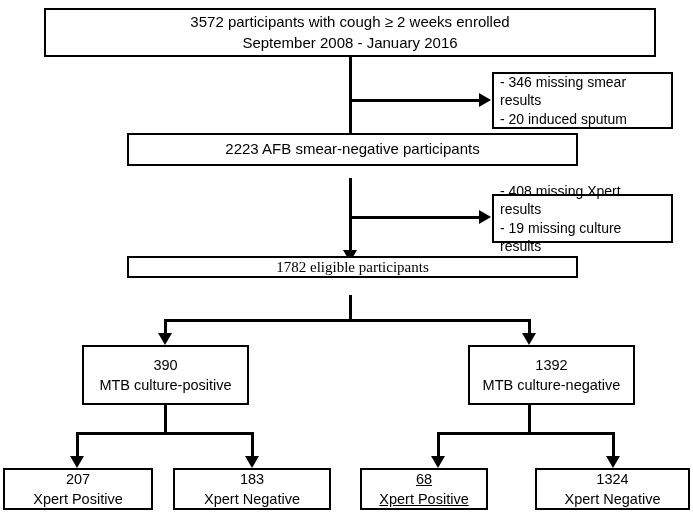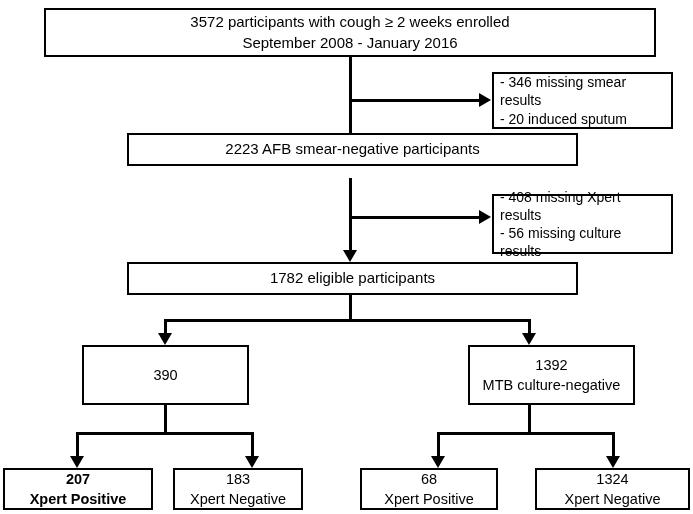--- a/index.html
+++ b/index.html
@@ -59,27 +59,27 @@
     height: 0;
     border-top: 7px solid transparent;
     border-bottom: 7px solid transparent;
     border-left: 12px solid #000000;
   }
 
   
   #box-enrolled        { left: 44px;  top: 8px;   width: 612px; height: 49px; }
   #box-exclusion1      { left: 492px; top: 72px;  width: 181px; height: 57px; }
   #box-smear-negative  { left: 127px; top: 133px; width: 451px; height: 33px; }
-  #box-exclusion2      { left: 492px; top: 194px; width: 181px; height: 60px; }
-  #box-eligible        { left: 127px; top: 262px; width: 451px; height: 33px; }
+  #box-exclusion2      { left: 492px; top: 194px; width: 181px; height: 49px; }
+  #box-eligible        { left: 127px; top: 256px; width: 451px; height: 22px; font-family: Liberation Serif, serif; }
   #box-culture-pos     { left: 82px;  top: 345px; width: 167px; height: 60px; }
   #box-culture-neg     { left: 446px; top: 345px; width: 167px; height: 60px; margin-left: 22px; }
-  #box-cp-xpert-pos    { left: 3px;   top: 468px; width: 150px; height: 42px; font-weight: bold; }
-  #box-cp-xpert-neg    { left: 173px; top: 468px; width: 130px; height: 42px; }
-  #box-cn-xpert-pos    { left: 360px; top: 468px; width: 138px; height: 42px; }
+  #box-cp-xpert-pos    { left: 3px;   top: 468px; width: 150px; height: 42px; }
+  #box-cp-xpert-neg    { left: 173px; top: 468px; width: 158px; height: 42px; }
+  #box-cn-xpert-pos    { left: 360px; top: 468px; width: 128px; height: 42px; text-decoration: underline; }
   #box-cn-xpert-neg    { left: 535px; top: 468px; width: 155px; height: 42px; }
 </style>
 </head>
 <body>
 
 <div class="canvas">
 
   <div class="box" id="box-enrolled">
     <div>3572 participants with cough ≥ 2 weeks enrolled</div>
     <div>September 2008 - January 2016</div>
@@ -101,36 +101,37 @@
   </div>
 
   <div class="vline" style="left:349px; top:178px; width:3px; height:72px;"></div>
   <div class="arrow-down" style="left:343px; top:250px;"></div>
 
   <div class="hline" style="left:349px; top:216px; width:131px; height:3px;"></div>
   <div class="arrow-right" style="left:479px; top:210px;"></div>
 
   <div class="box side" id="box-exclusion2">
     <div>- 408 missing Xpert results</div>
-    <div>- 56 missing culture results</div>
+    <div>- 19 missing culture results</div>
   </div>
 
   <div class="box" id="box-eligible">
     <div>1782 eligible participants</div>
   </div>
 
   <div class="vline" style="left:349px; top:295px; width:3px; height:27px;"></div>
   <div class="hline" style="left:164px; top:319px; width:367px; height:3px;"></div>
   <div class="vline" style="left:164px; top:319px; width:3px; height:15px;"></div>
   <div class="arrow-down" style="left:158px; top:333px;"></div>
   <div class="vline" style="left:528px; top:319px; width:3px; height:15px;"></div>
   <div class="arrow-down" style="left:522px; top:333px;"></div>
 
   <div class="box small" id="box-culture-pos">
     <div>390</div>
+    <div>MTB culture-positive</div>
   </div>
 
   <div class="box small" id="box-culture-neg">
     <div>1392</div>
     <div>MTB culture-negative</div>
   </div>
 
   <div class="vline" style="left:164px; top:405px; width:3px; height:30px;"></div>
   <div class="hline" style="left:76px; top:432px; width:178px; height:3px;"></div>
   <div class="vline" style="left:76px; top:432px; width:3px; height:25px;"></div>

